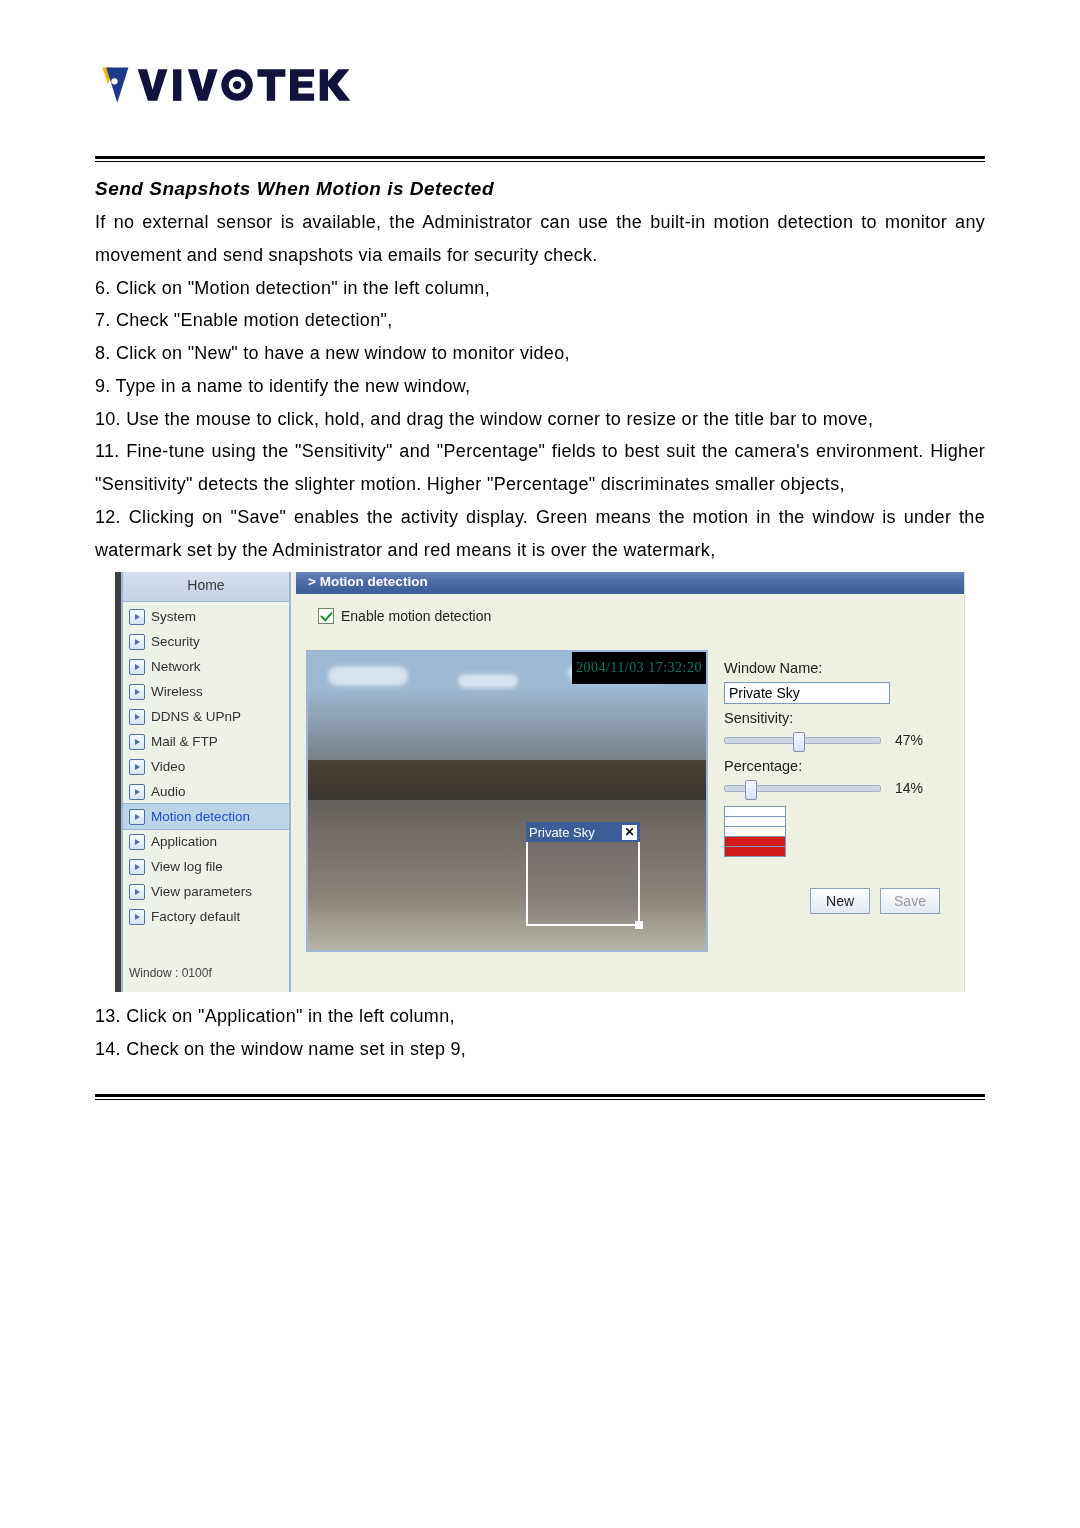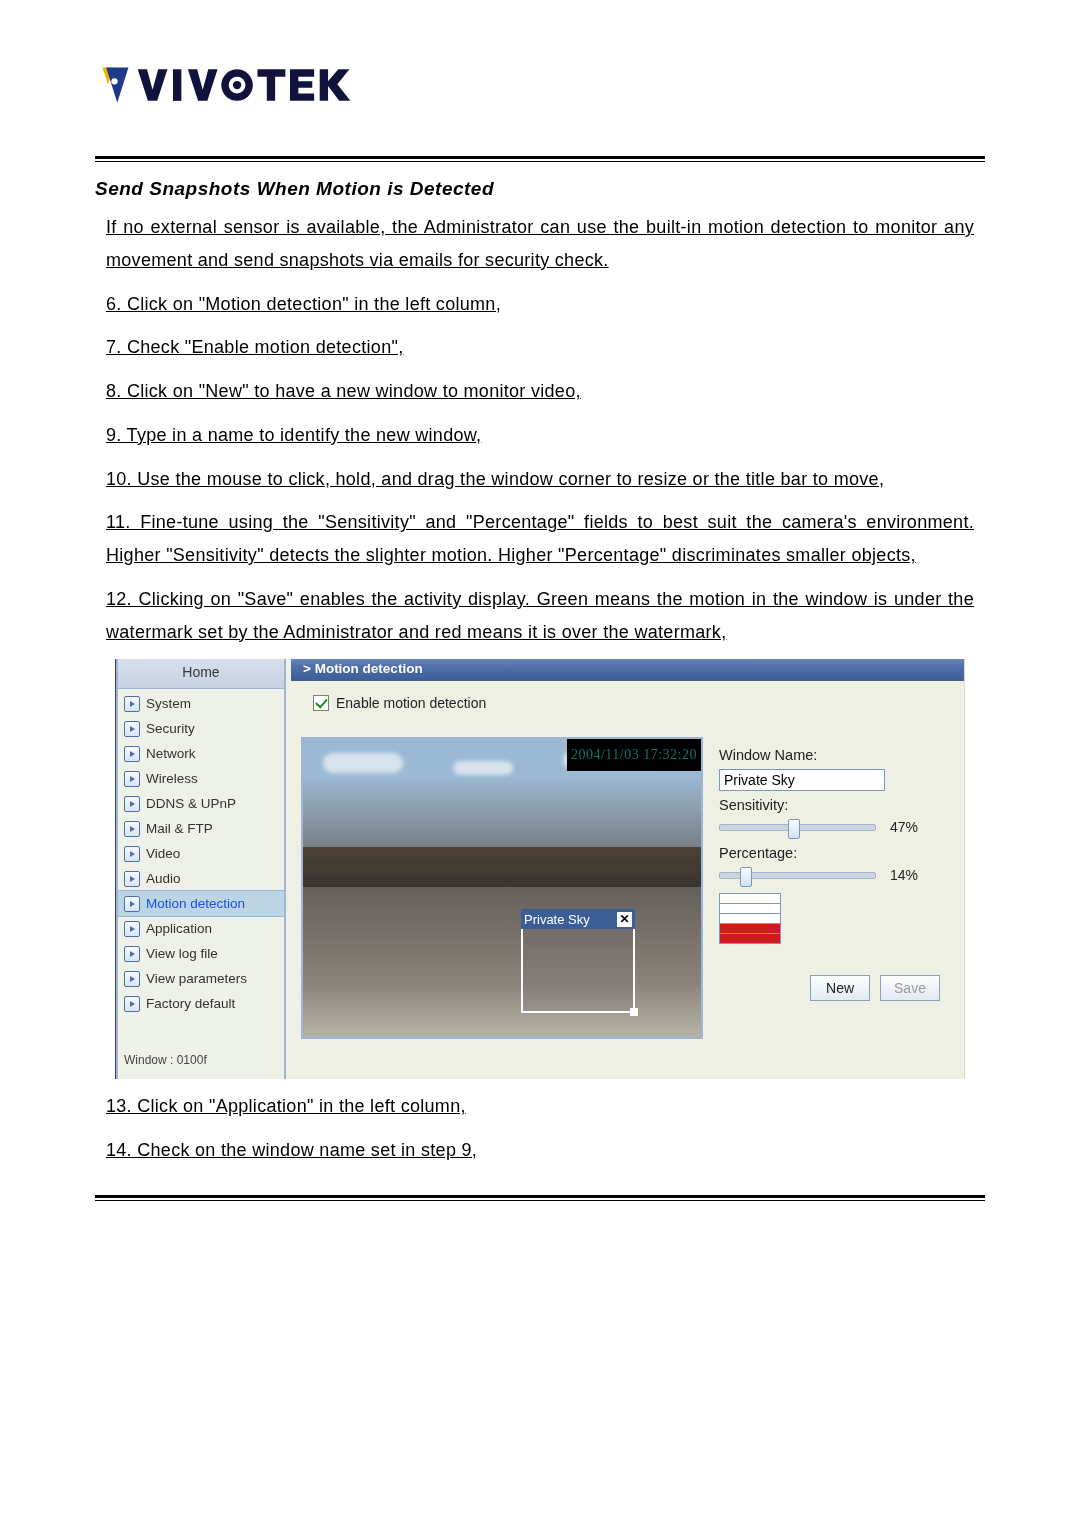--- a/index.html
+++ b/index.html
@@ -35,29 +35,29 @@
     font-family: Verdana, Geneva, sans-serif;
     font-size: 19px;
     letter-spacing: 0.5px;
     margin: 0 0 6px 0;
   }
   .body-text {
     font-size: 18px;
     line-height: 1.82;
     letter-spacing: 0.3px;
   }
-  .body-text p { margin: 11px; text-decoration: underline; }
+  .body-text p { margin: 0; }
   .body-text .justify { text-align: justify; text-justify: inter-word; }
   .screenshot {
     box-sizing: border-box;
     width: 850px;
     height: 420px;
     margin: 6px auto 8px auto;
     background: #eef0e4;
-    border-left: 1px solid #404040;
+    border-left: 6px solid #404040;
     border-right: 1px solid #dcd9c9;
     position: relative;
     overflow: hidden;
     font-family: Tahoma, Verdana, sans-serif;
     font-size: 14px;
   }
   .shot-left {
     position: absolute;
     left: 0; top: -2px;
     width: 170px;

